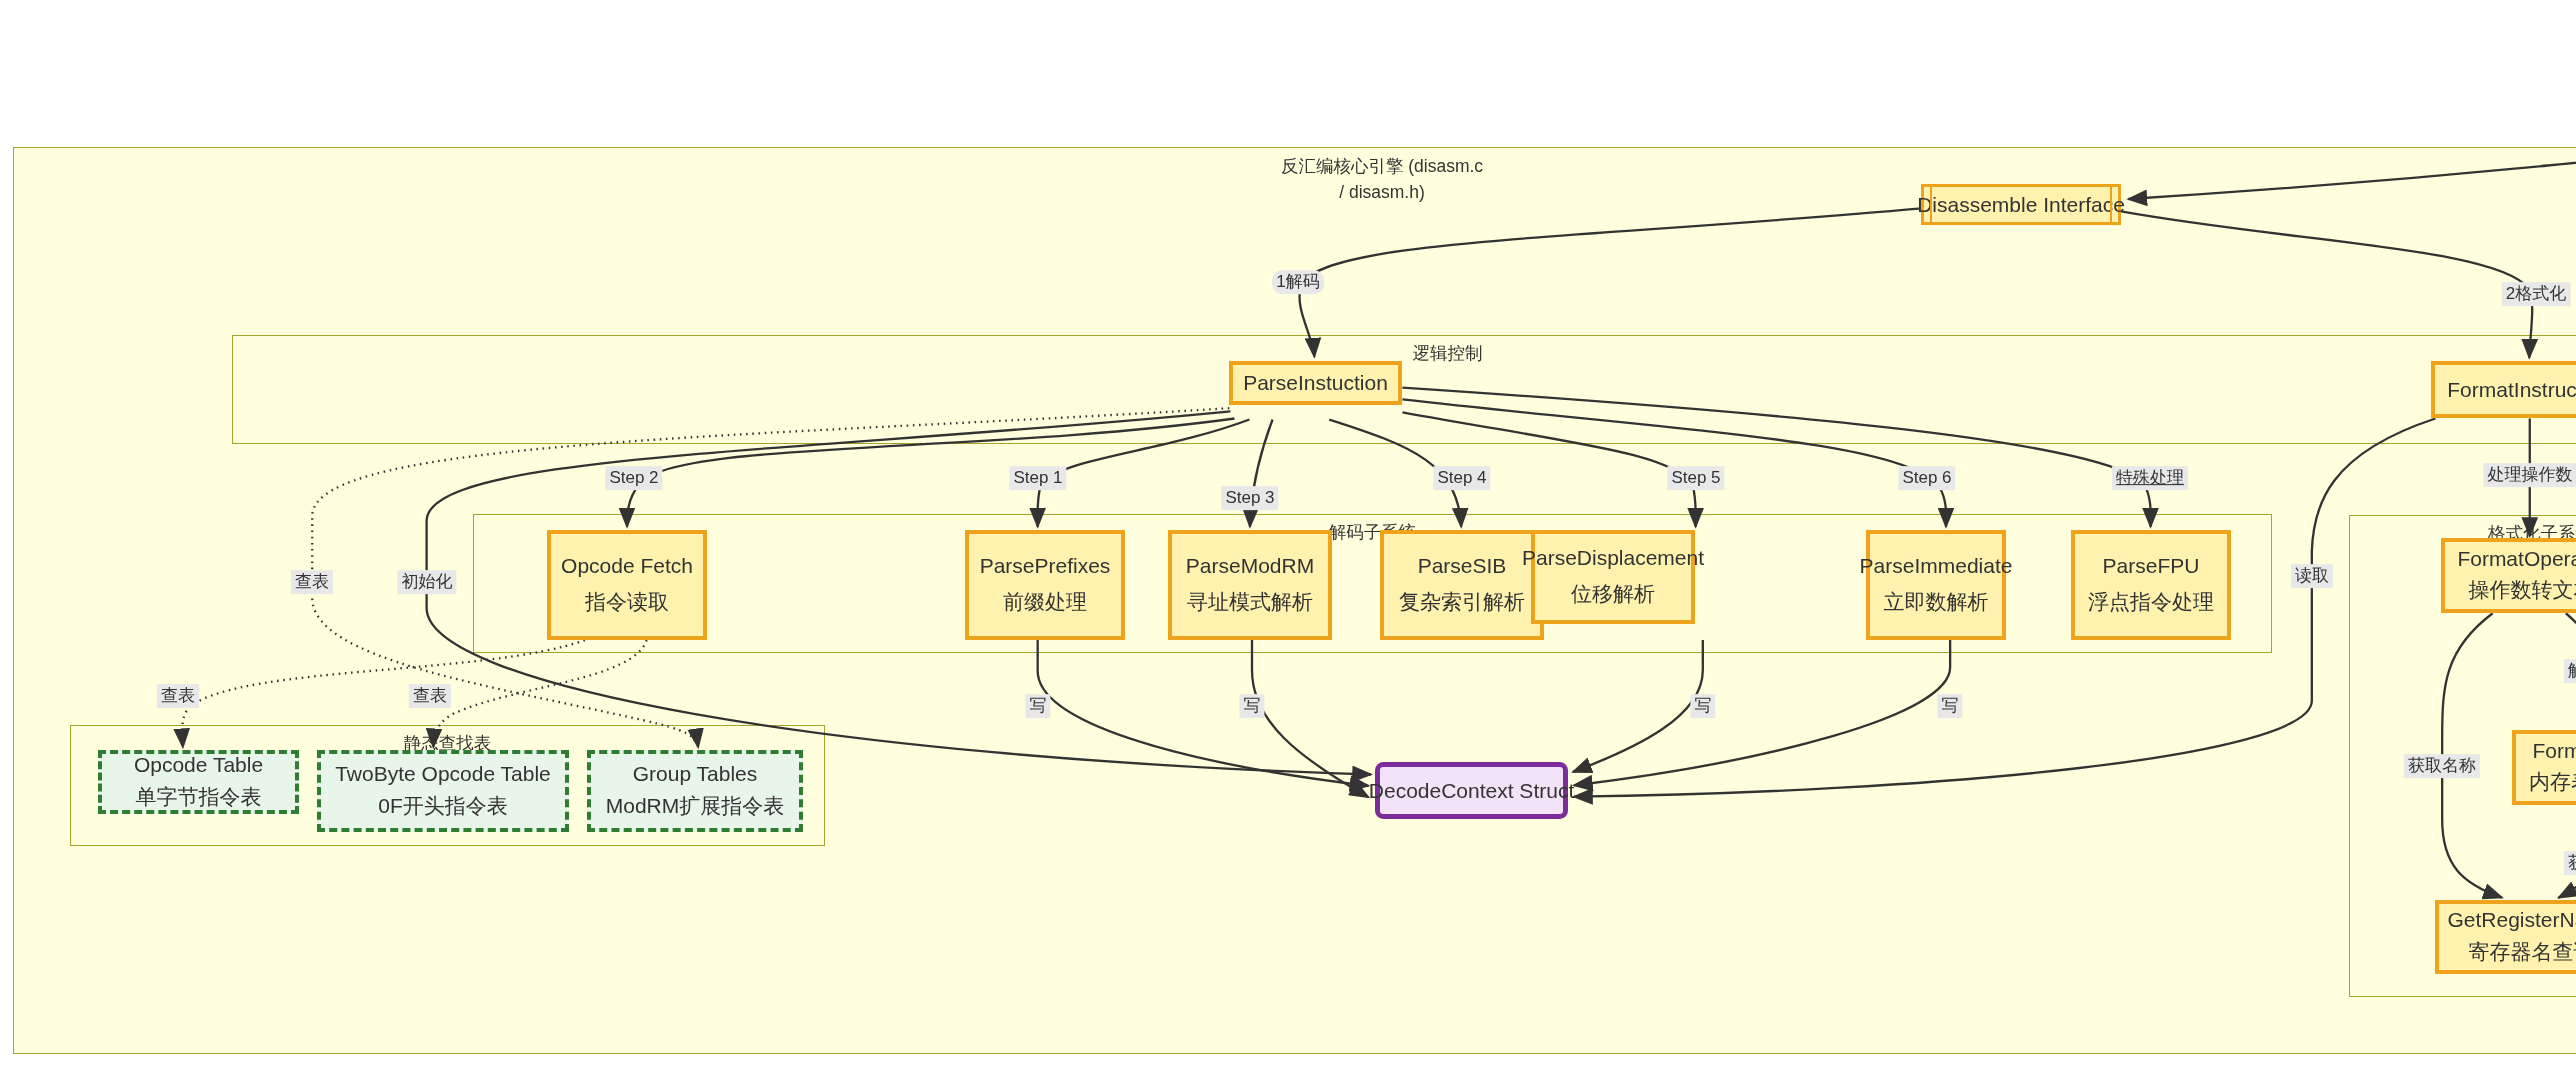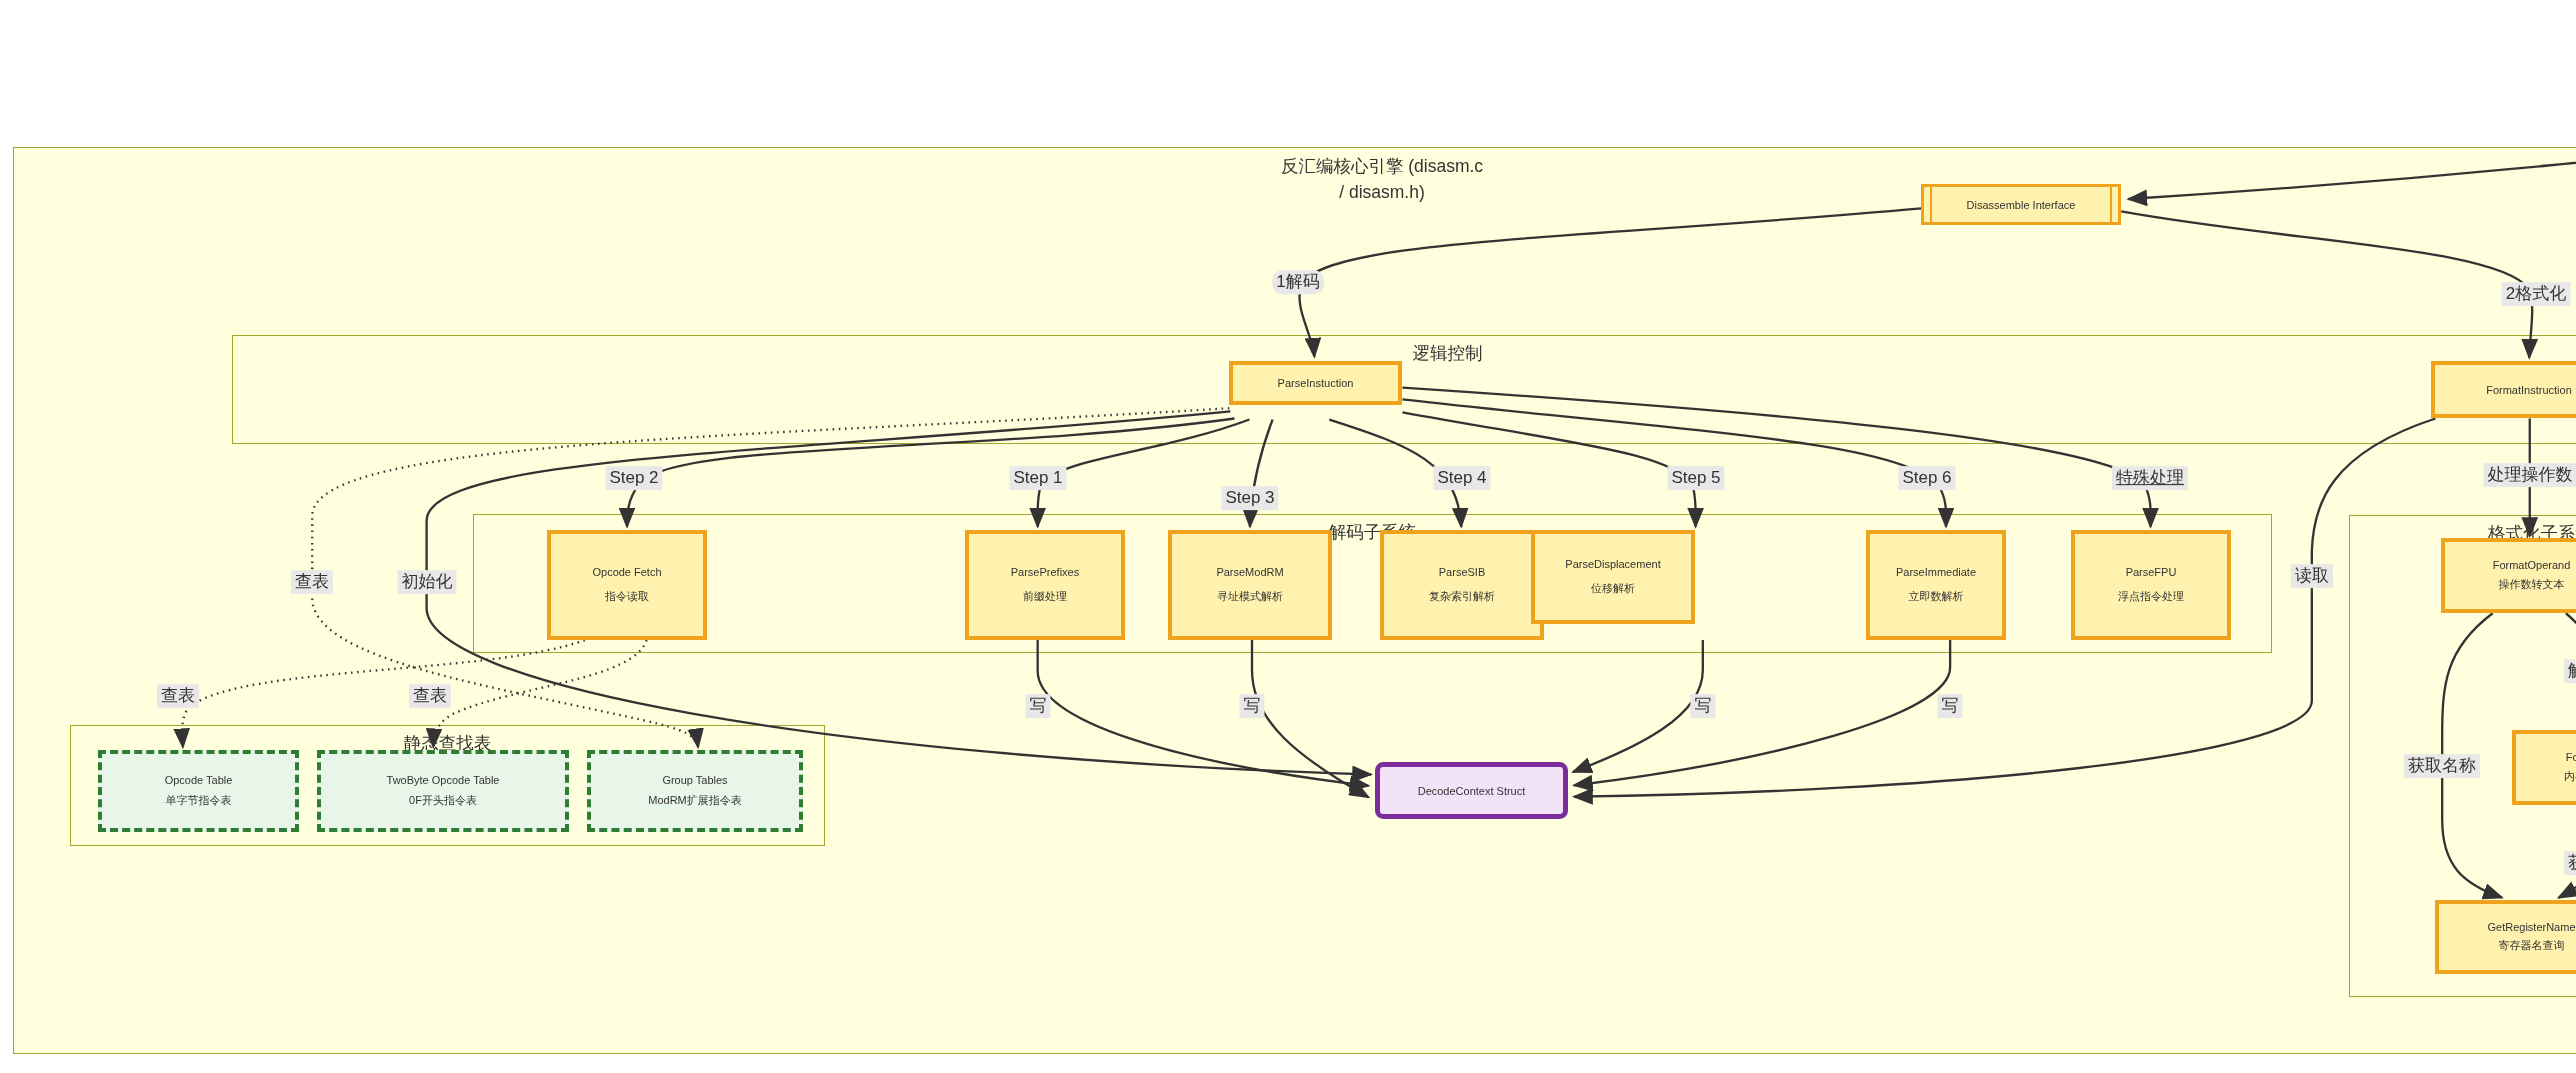--- a/index.html
+++ b/index.html
@@ -19,21 +19,21 @@
   svg.edges{position:absolute;left:0;top:0;z-index:2;}
   .edge-label{
     position:absolute;transform:translate(-50%,-50%);z-index:3;
     background:var(--label_bg);color:var(--text);font-size:17px;
     padding:2.1px 4.1px;white-space:nowrap;line-height:1.15;
   }
   .node{
     position:absolute;z-index:4;box-sizing:border-box;
     background:var(--node_fill);border:4.1px solid var(--node_border);
     display:flex;flex-direction:column;align-items:center;justify-content:center;
-    font-size:11px;color:var(--text);text-align:center;gap:10.3px;white-space:nowrap;
+    font-size:21px;color:var(--text);text-align:center;gap:10.3px;white-space:nowrap;
   }
   .node.thin{gap:0;}
   .node.green{background:var(--green_fill);border:4.1px dashed var(--green_border);}
   .node.purple{background:var(--purple_fill);border:5.2px solid var(--purple_border);border-radius:8.2px;}
   .subroutine-line{position:absolute;top:0;bottom:0;width:2.1px;background:var(--node_border);}
   .subroutine-line.left{left:6.2px;}
   .subroutine-line.right{right:6.2px;}
 </style>
 </head>
 <body>
@@ -177,21 +177,21 @@
   <div class="node" style="left:1866px;top:530px;width:140px;height:110px;">
     <span>ParseImmediate</span>
     <span>立即数解析</span>
   </div>
 
   <div class="node" style="left:2071px;top:530px;width:160px;height:110px;">
     <span>ParseFPU</span>
     <span>浮点指令处理</span>
   </div>
 
-  <div class="node green" style="left:98px;top:750px;width:201px;height:82px;gap:6.2px;">
+  <div class="node green" style="left:98px;top:750px;width:201px;height:64px;gap:6.2px;">
     <span>Opcode Table</span>
     <span>单字节指令表</span>
   </div>
 
   <div class="node green" style="left:317px;top:750px;width:252px;height:82px;gap:6.2px;">
     <span>TwoByte Opcode Table</span>
     <span>0F开头指令表</span>
   </div>
 
   <div class="node green" style="left:587px;top:750px;width:216px;height:82px;gap:6.2px;">

